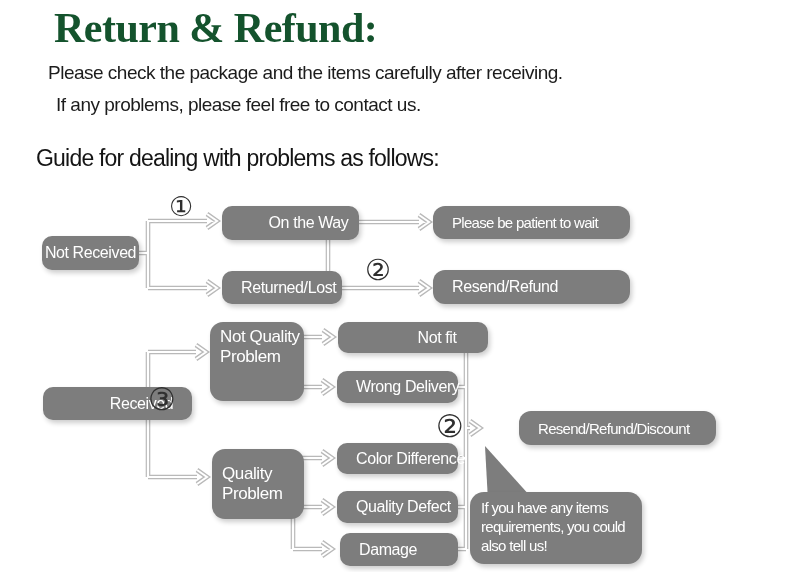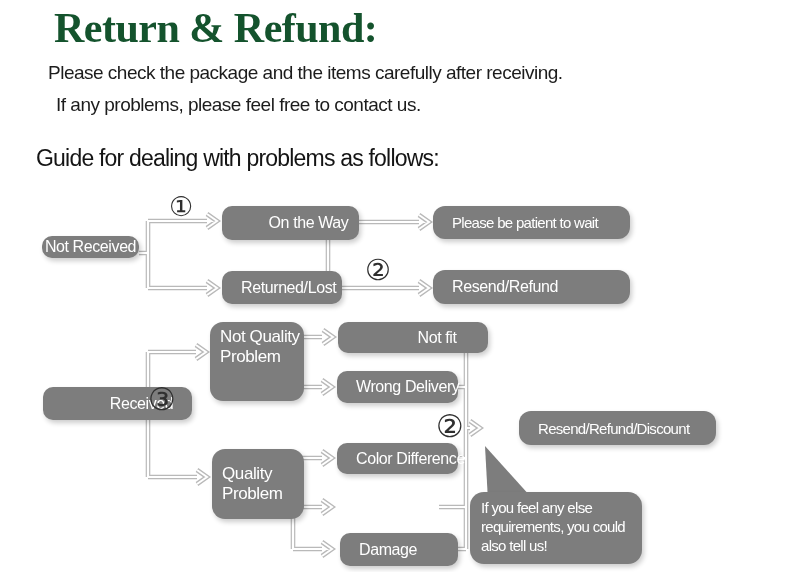--- a/index.html
+++ b/index.html
@@ -30,21 +30,21 @@
     font-size:16px;letter-spacing:-0.4px;white-space:nowrap;
     box-shadow:2px 3px 5px rgba(0,0,0,0.20);
   }
   .node.leftpad{justify-content:flex-start;padding-left:19px;}
   .node.tight{font-size:15px;letter-spacing:-0.7px;}
   .node.multi{
     white-space:normal;justify-content:flex-start;align-items:flex-start;
     padding:5px 4px 0 10px;font-size:17px;line-height:1.18;border-radius:13px;
     letter-spacing:-0.4px;
   }
-  #n-not-received   {left:42px; top:236px;width:97px; height:22px;}
+  #n-not-received   {left:42px; top:236px;width:97px; height:34px;}
   #n-on-the-way     {left:222px;top:206px;width:101px;height:34px;padding-left:36px;}
   #n-returned-lost  {left:222px;top:271px;width:101px;height:33px;}
   #n-please-wait    {left:433px;top:206px;width:178px;height:33px;border-radius:12px;}
   #n-resend-refund  {left:433px;top:270px;width:178px;height:34px;border-radius:12px;}
   #n-received       {left:43px; top:387px;width:101px;height:33px;padding-left:48px;}
   #n-nqp            {left:210px;top:322px;width:80px; height:74px;}
   #n-not-fit        {left:338px;top:322px;width:102px;height:31px;padding-left:48px;}
   #n-wrong-delivery {left:337px;top:371px;width:102px;height:32px;}
   #n-qp             {left:212px;top:449px;width:78px; height:70px;align-items:center;padding-top:0;}
   #n-color-diff     {left:337px;top:443px;width:102px;height:31px;}
@@ -92,25 +92,26 @@
   <div class="node" id="n-on-the-way">On the Way</div>
   <div class="node leftpad" id="n-returned-lost">Returned/Lost</div>
   <div class="node tight leftpad" id="n-please-wait">Please be patient to wait</div>
   <div class="node leftpad" id="n-resend-refund">Resend/Refund</div>
   <div class="node" id="n-received">Received</div>
   <div class="node multi" id="n-nqp">Not Quality Problem</div>
   <div class="node" id="n-not-fit">Not fit</div>
   <div class="node leftpad" id="n-wrong-delivery">Wrong Delivery</div>
   <div class="node multi" id="n-qp">Quality Problem</div>
   <div class="node leftpad" id="n-color-diff">Color Difference</div>
+  <div class="node leftpad" id="n-quality-defect">Quality Defect</div>
   <div class="node leftpad" id="n-damage">Damage</div>
   <div class="node tight leftpad" id="n-rrd">Resend/Refund/Discount</div>
 
   <div class="bubble">
-    <span>If you feel any else</span>
+    <span>If you have any items</span>
     <span>requirements, you could</span>
     <span>also tell us!</span>
   </div>
 
   <span class="marker" id="m-1">①</span>
   <span class="marker" id="m-2a">②</span>
   <span class="marker" id="m-3">③</span>
   <span class="marker" id="m-2b">②</span>
 
 </div>

